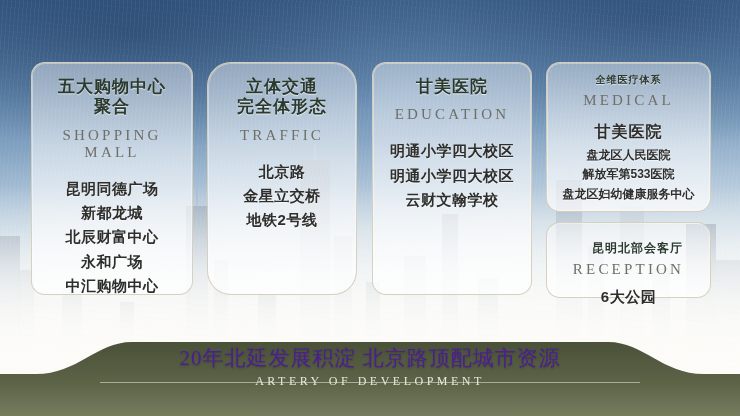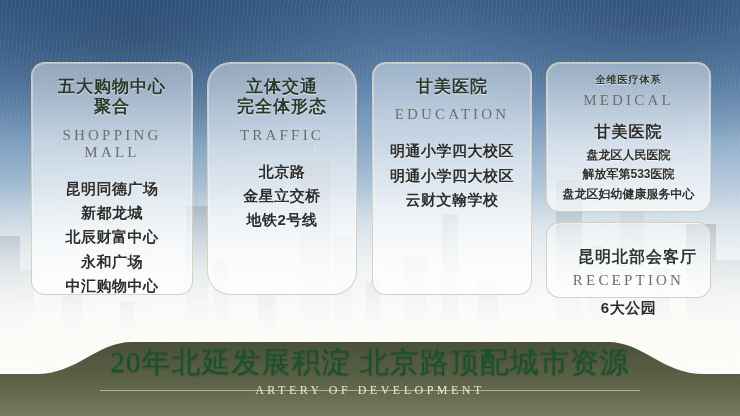--- a/index.html
+++ b/index.html
@@ -76,21 +76,21 @@
 
   .cn-title{
     font-weight:bold;
     color:#2b3a2e;
     letter-spacing:1px;
     line-height:1.2;
     text-shadow:0 1px 1px rgba(255,255,255,.7);
   }
   .card .cn-title{font-size:17px;margin-top:14px;}
   .c4 .cn-title{font-size:10px;margin-top:11px;}
-  .c5 .cn-title{font-size:16px;margin-top:24px;padding-left:18px;}
+  .c5 .cn-title{font-size:12px;margin-top:18px;padding-left:18px;}
 
   .en-sub{
     font-family:"Liberation Serif","DejaVu Serif",serif;
     font-size:15px;
     letter-spacing:3.2px;
     color:#6e6f68;
     margin-top:9px;
   }
   .c4 .en-sub,.c5 .en-sub{margin-top:6px;font-size:15px;}
 
@@ -114,21 +114,21 @@
     position:absolute;left:0;right:0;bottom:0;height:80px;
   }
   .banner svg{position:absolute;inset:0;width:100%;height:100%;display:block;}
   .banner-inner{
     position:absolute;inset:0;
     display:flex;flex-direction:column;align-items:center;justify-content:flex-start;
     padding-top:11px;box-sizing:border-box;
   }
   .banner-cn{
     font-family:"Liberation Serif","DejaVu Serif",serif;
-    font-size:29px;color:#14532d;letter-spacing:1px;line-height:1.1;
+    font-size:21px;color:#4c1d95;letter-spacing:1px;line-height:1.1;
     white-space:nowrap;
     text-shadow:0 1px 2px rgba(40,50,35,.45);
   }
   .banner-en-wrap{
     position:relative;width:540px;margin-top:4px;
     display:flex;align-items:center;justify-content:center;
   }
   .banner-en-wrap .rule{
     position:absolute;left:0;right:0;top:50%;height:1px;
     background:rgba(232,234,220,.55);

